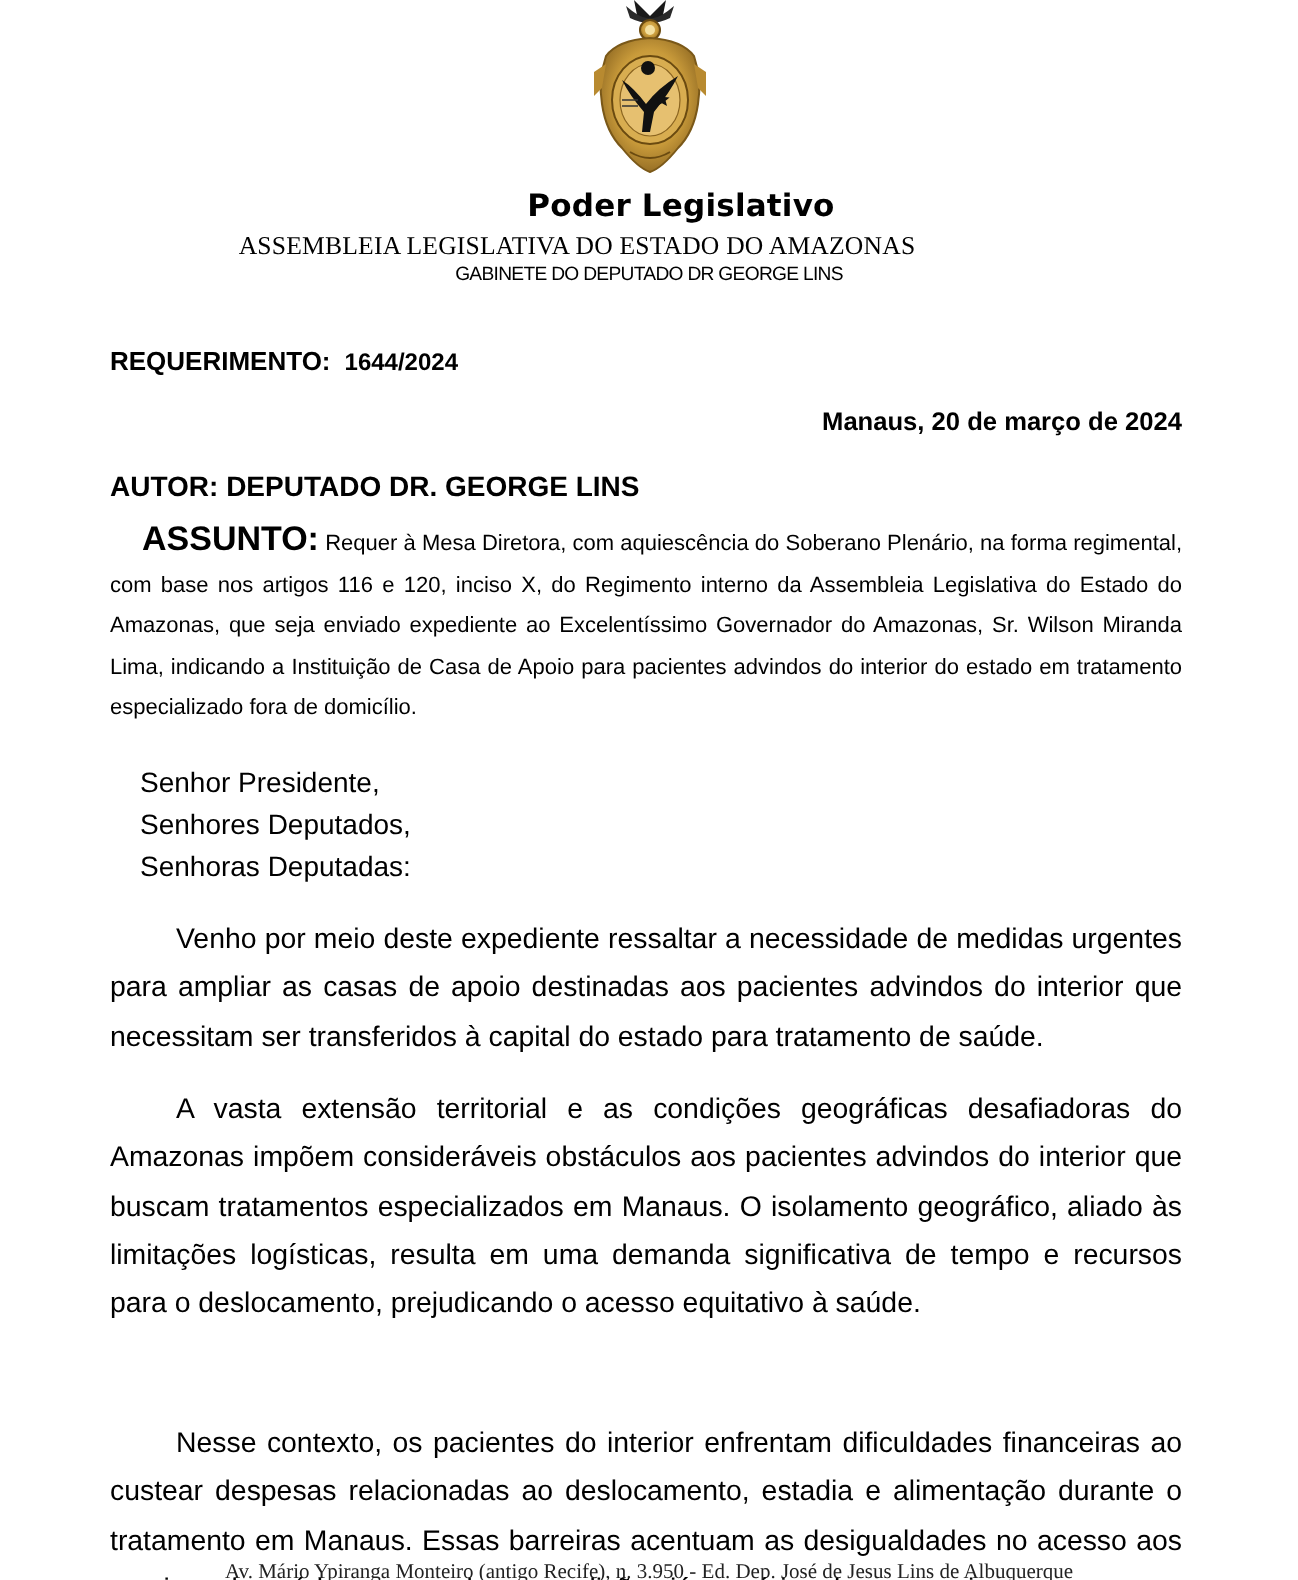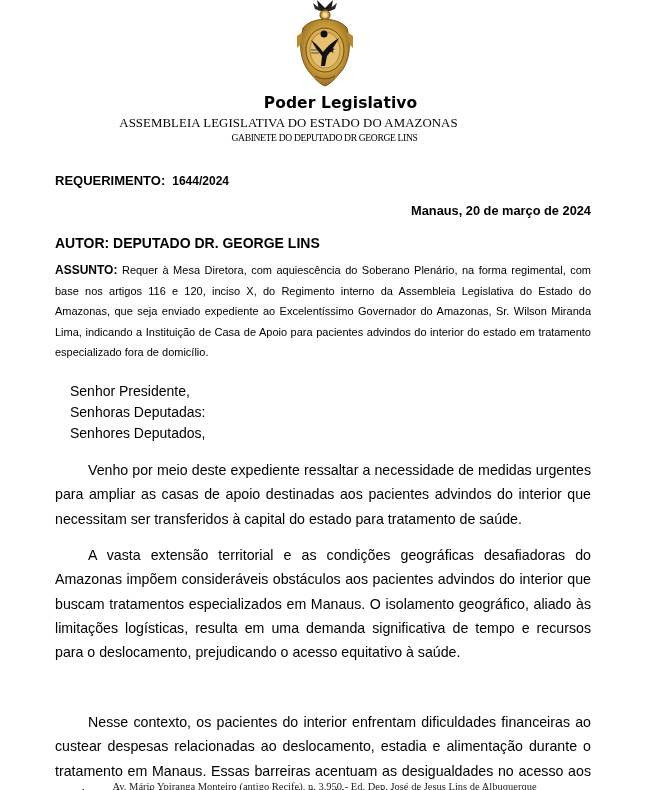--- a/index.html
+++ b/index.html
@@ -45,21 +45,21 @@
       text-align: center;
       font-family: "Liberation Serif", serif;
       font-size: 12.8px;
       letter-spacing: 0.1px;
     }
     .hdr-sub2 {
       position: absolute;
       left: 0; width: 649px;
       top: 132px;
       text-align: center;
-      font-family: Liberation Serif, serif;
+      font-family: Liberation Sans, sans-serif;
       font-size: 9.6px;
       letter-spacing: -0.35px;
     }
     .req {
       position: absolute;
       left: 55px;
       top: 173px;
       font-size: 13px;
       font-weight: bold;
     }
@@ -81,21 +81,21 @@
     }
     .assunto {
       position: absolute;
       left: 55px;
       top: 260px;
       width: 536px;
       font-size: 11px;
       line-height: 20.5px;
       text-align: justify;
     }
-    .assunto .lbl { font-weight: bold; font-size: 12px; }
+    .assunto .lbl { font-weight: bold; font-size: 17px; margin-left: 16px; }
     .saudacao {
       position: absolute;
       left: 70px;
       top: 381px;
       font-size: 14px;
       line-height: 21px;
     }
     .saudacao div { white-space: nowrap; }
     .para {
       position: absolute;
@@ -156,22 +156,22 @@
   </div>
 
   <div class="date">Manaus, 20 de março de 2024</div>
 
   <div class="autor">AUTOR: DEPUTADO DR. GEORGE LINS</div>
 
   <div class="assunto"><span class="lbl">ASSUNTO:</span><span> Requer à Mesa Diretora, com aquiescência do Soberano Plenário, na forma regimental, com base nos artigos 116 e 120, inciso X, do Regimento interno da Assembleia Legislativa do Estado do Amazonas, que seja enviado expediente ao Excelentíssimo Governador do Amazonas, Sr. Wilson Miranda Lima, indicando a Instituição de Casa de Apoio para pacientes advindos do interior do estado em tratamento especializado fora de domicílio.</span></div>
 
   <div class="saudacao">
     <div>Senhor Presidente,</div>
+    <div>Senhores Deputados,</div>
     <div>Senhoras Deputadas:</div>
-    <div>Senhores Deputados,</div>
   </div>
 
   <div class="para p1">Venho por meio deste expediente ressaltar a necessidade de medidas urgentes para ampliar as casas de apoio destinadas aos pacientes advindos do interior que necessitam ser transferidos à capital do estado para tratamento de saúde.</div>
   <div class="para p2">A vasta extensão territorial e as condições geográficas desafiadoras do Amazonas impõem consideráveis obstáculos aos pacientes advindos do interior que buscam tratamentos especializados em Manaus. O isolamento geográfico, aliado às limitações logísticas, resulta em uma demanda significativa de tempo e recursos para o deslocamento, prejudicando o acesso equitativo à saúde.</div>
   <div class="para p3">Nesse contexto, os pacientes do interior enfrentam dificuldades financeiras ao custear despesas relacionadas ao deslocamento, estadia e alimentação durante o tratamento em Manaus. Essas barreiras acentuam as desigualdades no acesso aos serviços de saúde, agravando as condições já precárias desses pacientes.</div>
 
   <div class="footer">Av. Mário Ypiranga Monteiro (antigo Recife), n. 3.950 - Ed. Dep. José de Jesus Lins de Albuquerque</div>
 </div>
 
 </body></html>

